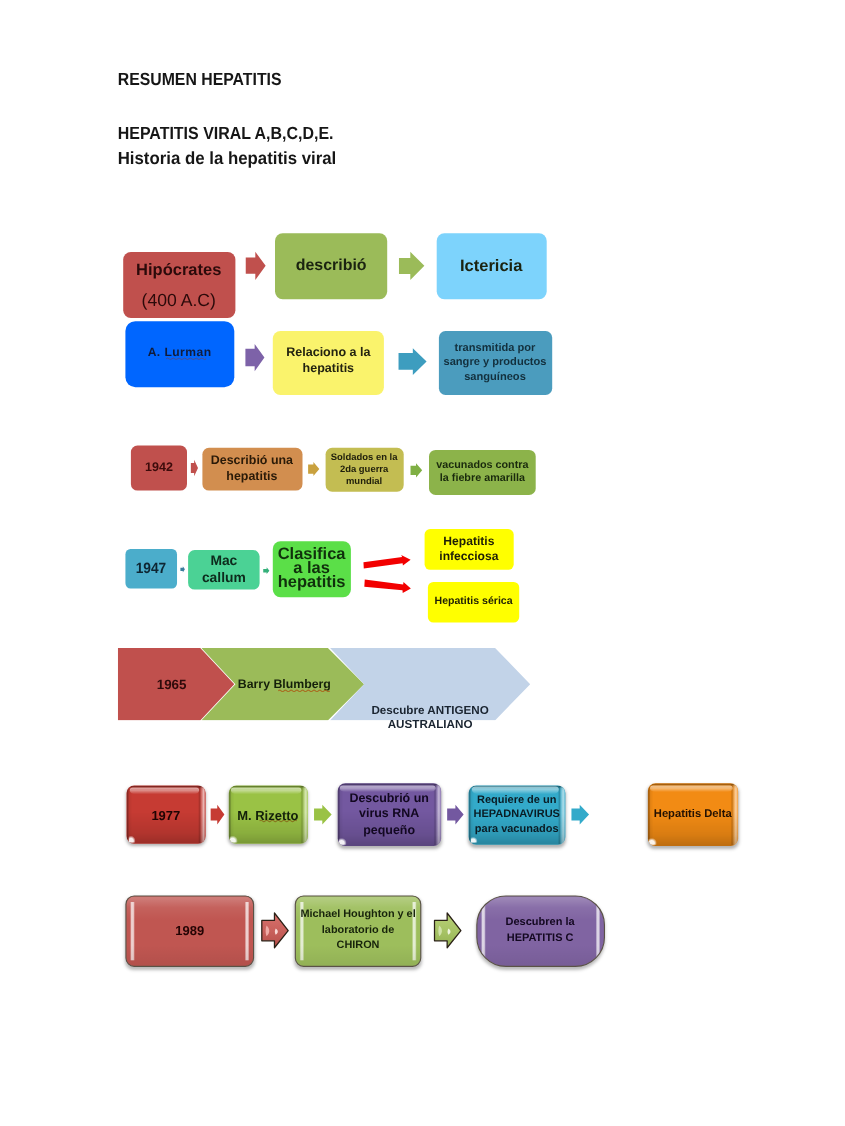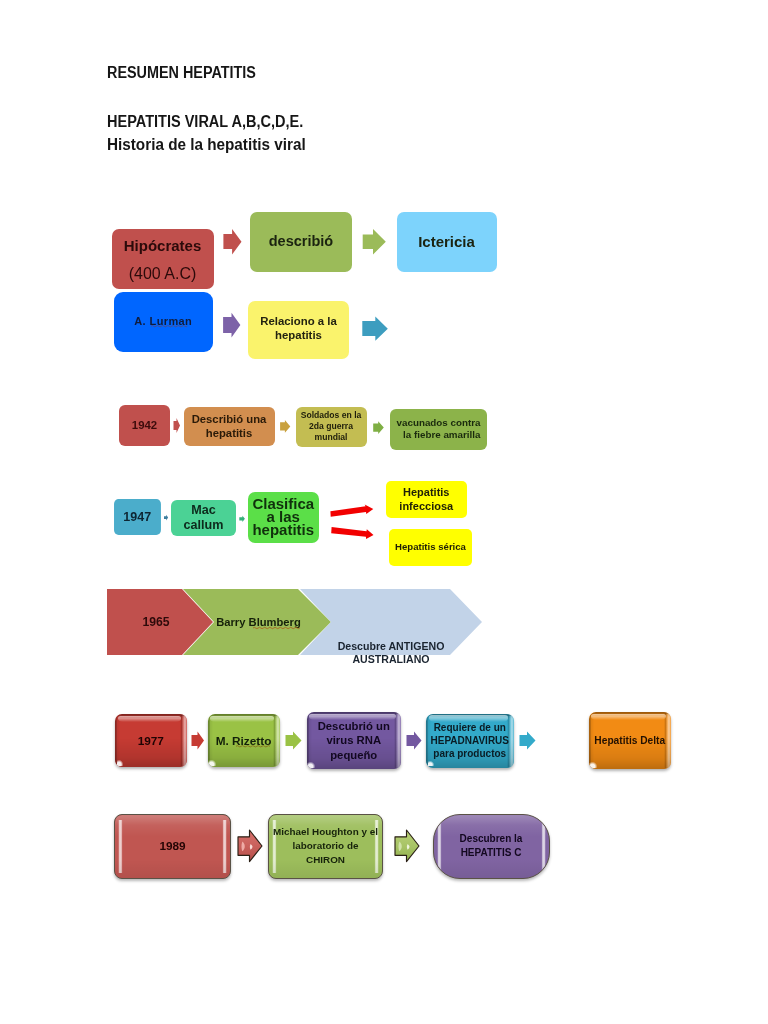--- a/index.html
+++ b/index.html
@@ -35,21 +35,21 @@
         color:#13303D;font-size:10.1px;font-weight:bold;line-height:13px;padding-bottom:2px;}
 
   
   .d3b0{left:119px;top:404.5px;width:51px;height:41px;background:#C0504D;border-radius:6px;
         color:#3C0B0B;font-size:11.4px;font-weight:bold;}
   .d3b1{left:183.5px;top:406.5px;width:91px;height:39.5px;background:#D28E4F;border-radius:6px;
         color:#2A1A08;font-size:11.3px;font-weight:bold;line-height:14.5px;}
   .d3b2{left:295.5px;top:406.5px;width:71px;height:40px;background:#C3BD52;border-radius:6px;
         color:#1F1E0B;font-size:8.6px;font-weight:bold;line-height:11px;}
   .d3b3{left:390px;top:408.5px;width:97px;height:41px;background:#8CB34A;border-radius:6px;
-        color:#1A2A0D;font-size:9.8px;font-weight:bold;line-height:12.5px;text-align:right;}
+        color:#1A2A0D;font-size:9.8px;font-weight:bold;line-height:12.5px;}
 
   
   .d4b0{left:111.5px;top:499px;width:50.5px;height:36px;background:#4BADCB;border-radius:5px;
         color:#0E2633;font-size:13.6px;font-weight:bold;padding-bottom:1px;transform:scaleX(0.92);transform-origin:50% 50%;}
   .d4b1{left:171px;top:500px;width:65px;height:36px;background:#4BD295;border-radius:6px;
         color:#0D2A1C;font-size:12.6px;font-weight:bold;line-height:15px;}
   .d4b2{left:248px;top:491.5px;width:70.5px;height:51.5px;background:#5BDF48;border-radius:7px;
         color:#10300C;font-size:15px;font-weight:bold;line-height:12.6px;}
   .d4b3{left:385.5px;top:481px;width:81.5px;height:36.5px;background:#FFFF00;border-radius:5px;
         color:#1F1F06;font-size:11px;font-weight:bold;line-height:14px;}
@@ -126,20 +126,23 @@
   <div class="box d1b0">
     <span class="l1">Hipócrates</span>
     <span class="l2">(400 A.C)</span>
   </div>
   <div class="box d1b1">describió</div>
   <div class="box d1b2">Ictericia</div>
 
   <div class="box d2b0">A. Lurman</div>
   <div class="box d2b1">Relaciono a la
 hepatitis</div>
+  <div class="box d2b2">transmitida por
+sangre y productos
+sanguíneos</div>
 
   <div class="box d3b0">1942</div>
   <div class="box d3b1">Describió una
 hepatitis</div>
   <div class="box d3b2">Soldados en la
 2da guerra
 mundial</div>
   <div class="box d3b3">vacunados contra
 la fiebre amarilla</div>
 
@@ -160,21 +163,21 @@
   <div class="chevtxt d5t2">Descubre ANTIGENO
 AUSTRALIANO</div>
 
   <div class="b3d d6b0"><span class="blob"></span><span class="txt">1977</span></div>
   <div class="b3d d6b1"><span class="blob"></span><span class="txt">M. Rizetto</span></div>
   <div class="b3d d6b2"><span class="blob"></span><span class="txt">Descubrió un
 virus RNA
 pequeño</span></div>
   <div class="b3d d6b3"><span class="blob"></span><span class="txt">Requiere de un
 HEPADNAVIRUS
-para productos</span></div>
+para vacunados</span></div>
   <div class="b3d d6b4"><span class="blob"></span><span class="txt">Hepatitis Delta</span></div>
 
   <div class="bgl d7b0"><span class="txt">1989</span></div>
   <div class="bgl d7b1"><span class="txt">Michael Houghton y el
 laboratorio de
 CHIRON</span></div>
   <div class="bgl d7b2"><span class="txt">Descubren la
 HEPATITIS C</span></div>
 
   <svg class="layer" viewBox="0 0 768 1024">

